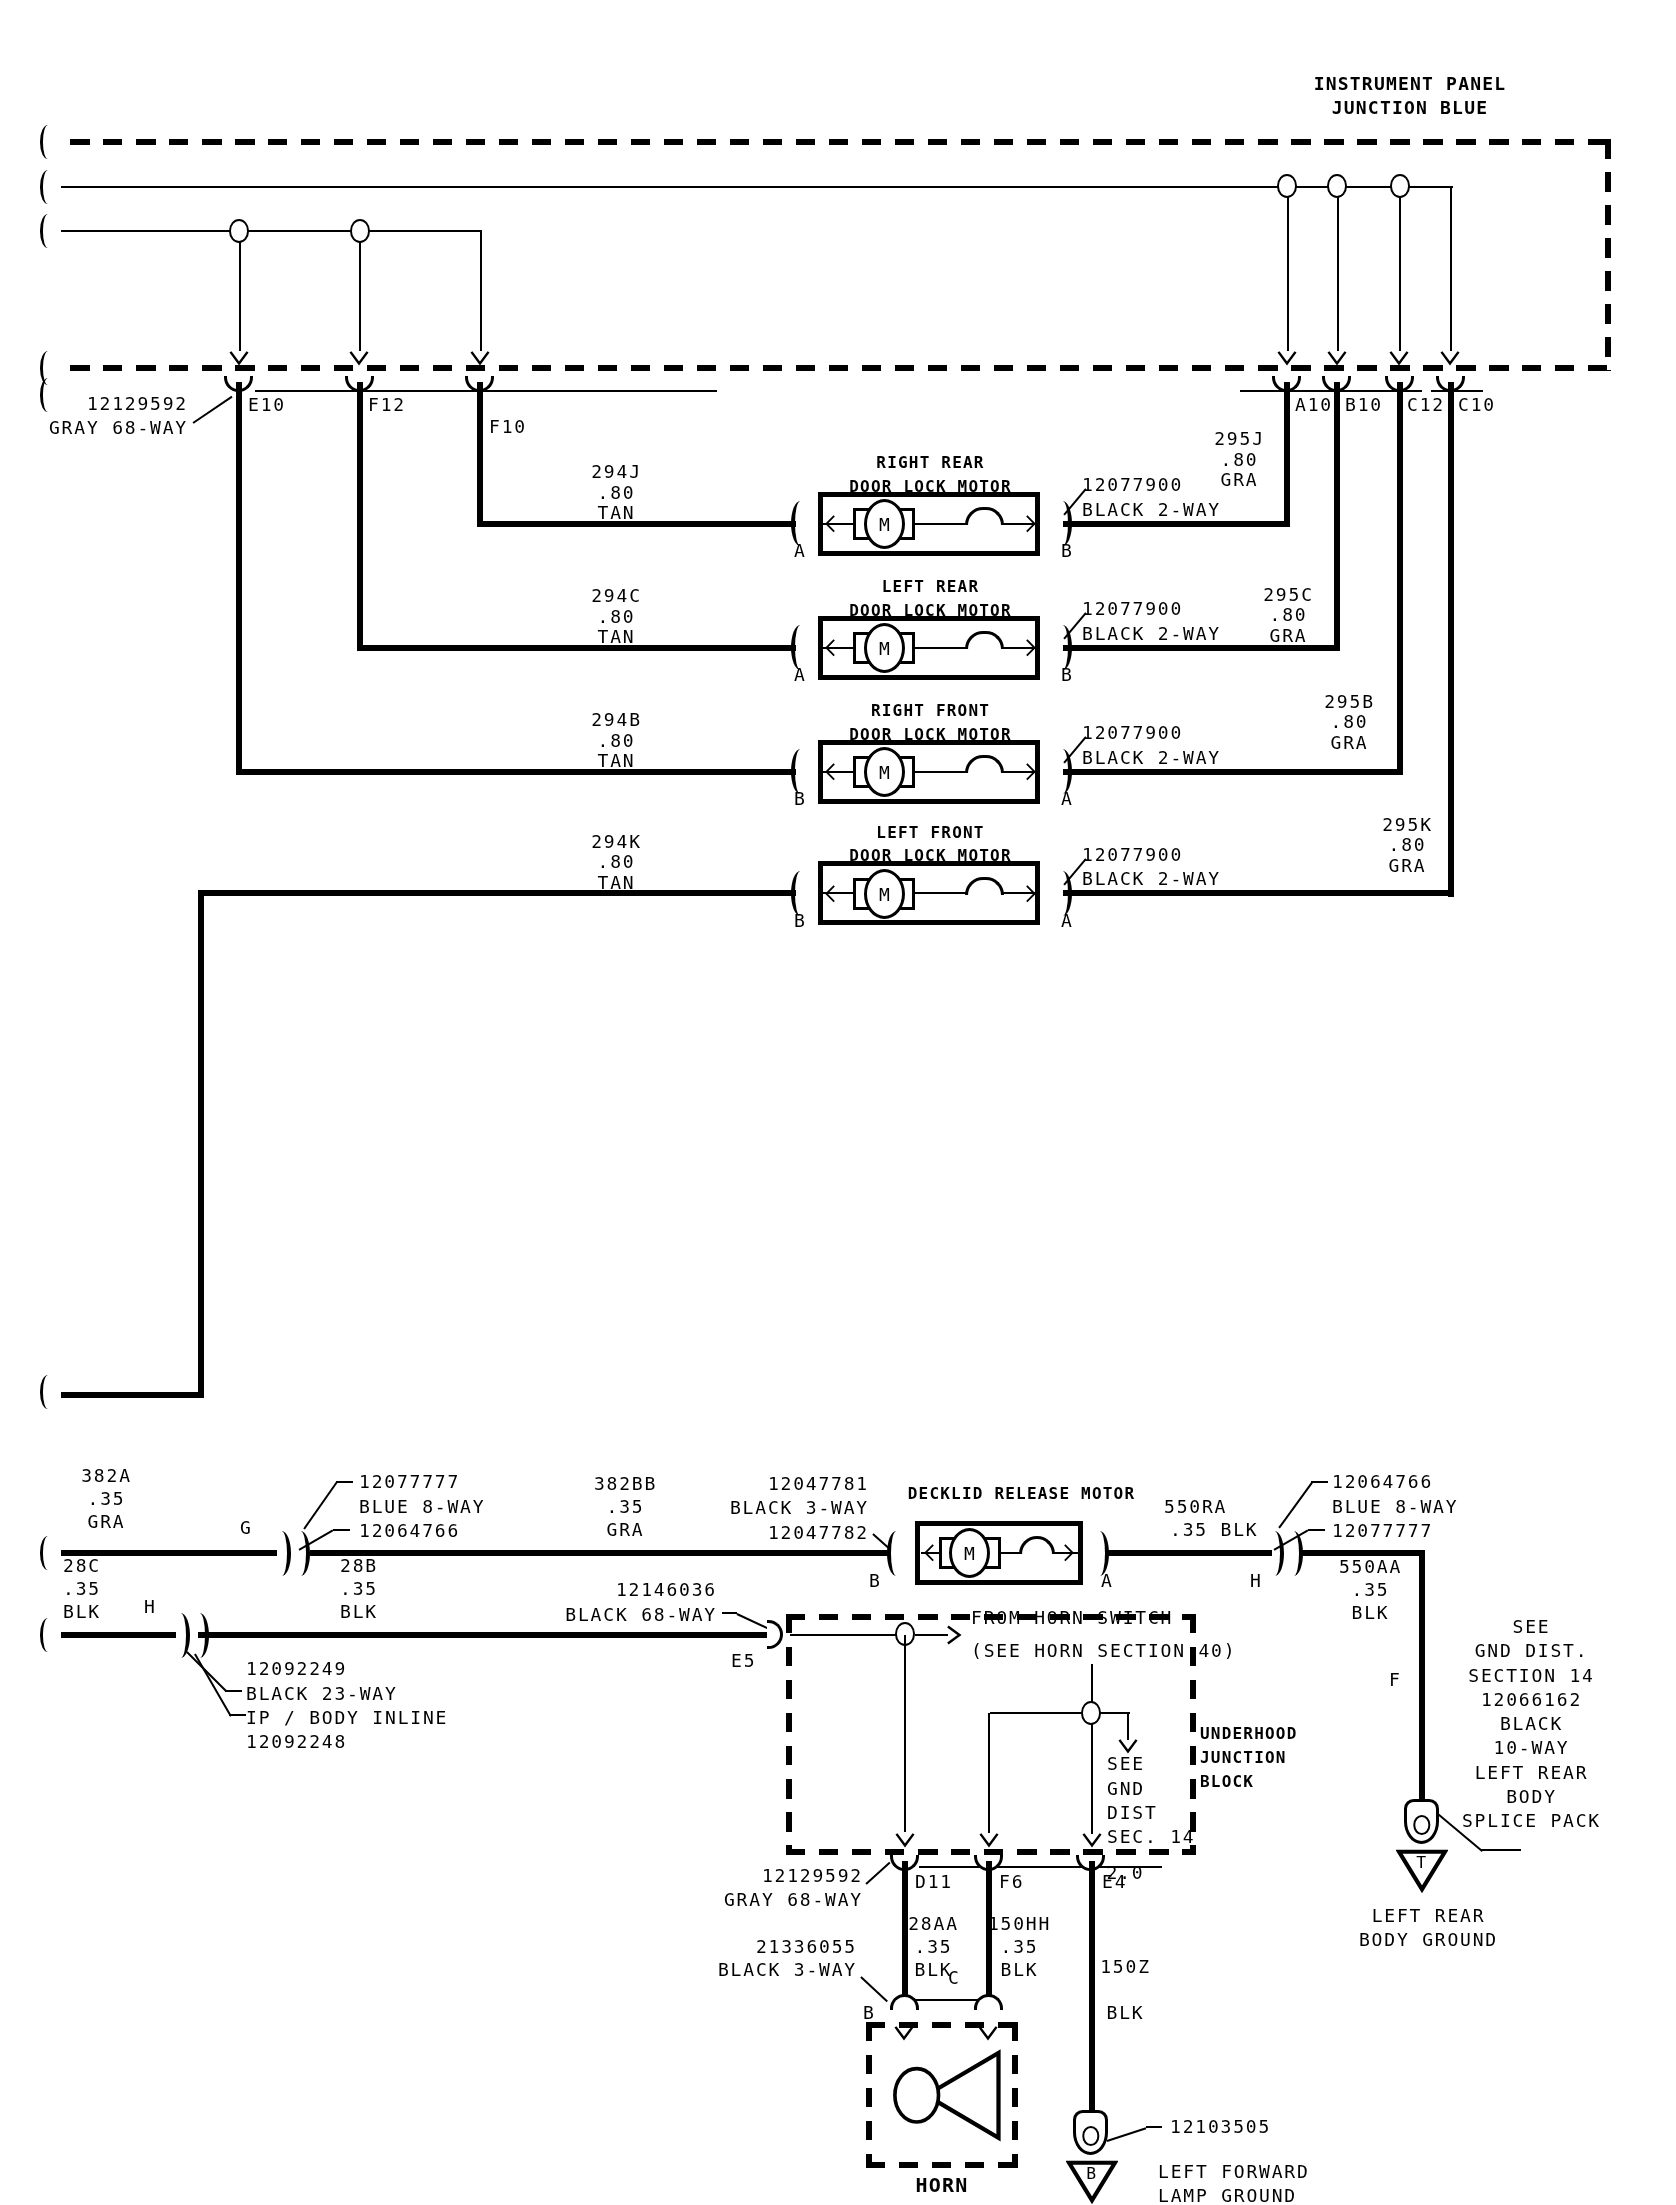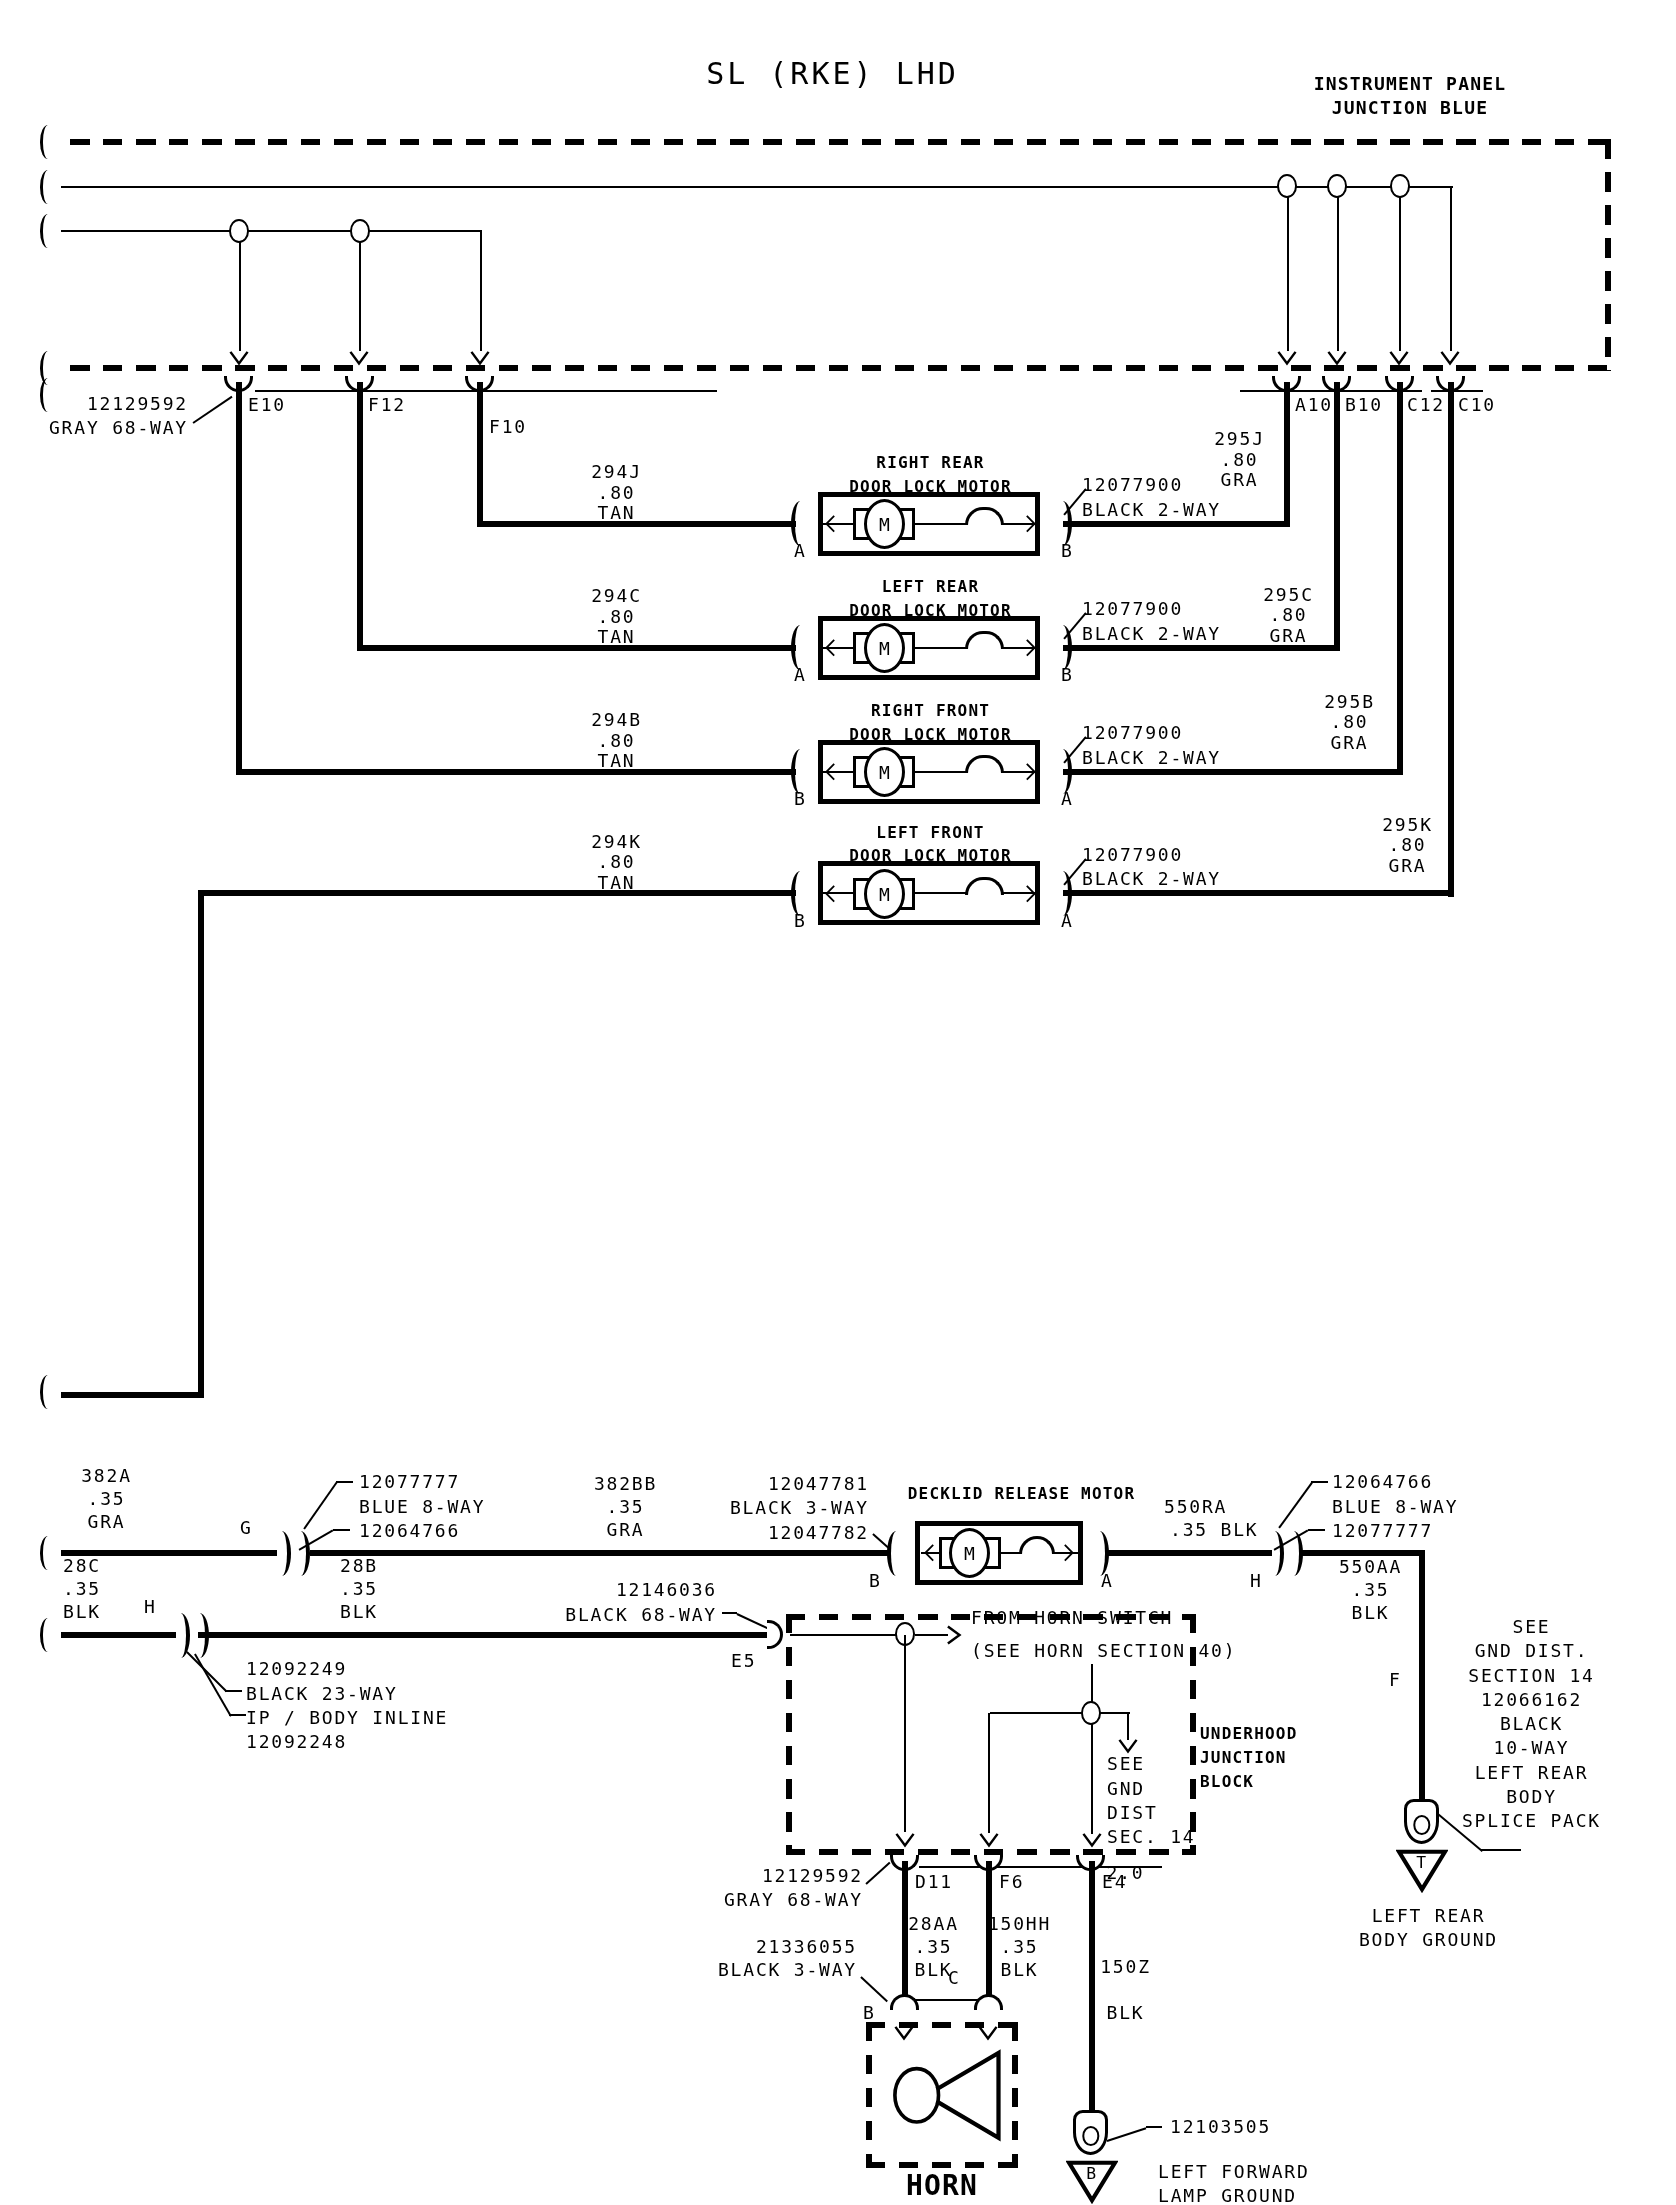--- a/index.html
+++ b/index.html
@@ -29,21 +29,20 @@
   .bump{position:absolute;box-sizing:border-box;border:3px solid #000;border-bottom:none;border-radius:20.7px 20.7px 0 0;background:#fff}
   .ring{position:absolute;width:29px;height:39px;border:3.6px solid #000;border-radius:9.7px 9.7px 50% 50%;background:#fff}
   .ring::after{content:"";position:absolute;left:50%;top:58%;transform:translate(-50%,-50%);width:13.4px;height:16px;border:2.4px solid #000;border-radius:50%}
   .arr{position:absolute}
 </style>
 </head>
 <body>
 
 <div id="canvas">
 
-  <div class="t title ce" style="left:389px;top:64px;width:887px">SL (RKE) LHD</div>
   <div class="t b ce" style="left:1264px;top:74px;width:292px;font-size:18px">INSTRUMENT PANEL</div>
   <div class="t b ce" style="left:1264px;top:98px;width:292px;font-size:18px">JUNCTION BLUE</div>
 
   <div class="dh" style="left:70px;top:139px;width:1541px"></div>
   <div class="dv" style="left:1605px;top:139px;height:232px"></div>
   <div class="dh" style="left:70px;top:365px;width:1541px"></div>
   <div class="arc" style="left:40px;top:125px"></div>
   <div class="arc" style="left:40px;top:170px"></div>
   <div class="arc" style="left:40px;top:214px"></div>
   <div class="arc" style="left:40px;top:351px"></div>
@@ -419,21 +418,21 @@
   <svg class="arr" width="22" height="16" style="left:893px;top:2025px" viewBox="0 0 36 26">
       <path d="M4 3 L18 22 L32 3" fill="none" stroke="#000" stroke-width="4"></path>
     </svg>
   <svg class="arr" width="22" height="16" style="left:977px;top:2025px" viewBox="0 0 36 26">
       <path d="M4 3 L18 22 L32 3" fill="none" stroke="#000" stroke-width="4"></path>
     </svg>
   <svg class="arr" width="128" height="103" style="left:883px;top:2042px" viewBox="0 0 210 170">
       <ellipse cx="55" cy="88" rx="36" ry="44" fill="none" stroke="#000" stroke-width="6"></ellipse>
       <path d="M88 78 L190 18 L190 158 L88 98" fill="none" stroke="#000" stroke-width="7"></path>
     </svg>
-  <div class="t b ce" style="left:866px;top:2176px;width:152px;font-size:28px">HORN</div>
+  <div class="t b ce" style="left:866px;top:2176px;width:152px;font-size:20px">HORN</div>
 
   <div class="ring" style="left:1073px;top:2110px"></div>
   <div class="lh" style="left:1146px;top:2126px;width:16px"></div>
   <div class="ld" style="left:1107px;top:2140px;width:41px;transform:rotate(-18deg)"></div>
   <div class="t" style="left:1170px;top:2117px">12103505</div>
   <svg class="arr" width="52" height="45" style="left:1066px;top:2159px" viewBox="0 0 86 74">
       <path d="M5 6 L81 6 L43 68 Z" fill="#fff" stroke="#000" stroke-width="7"></path>
     </svg>
   <div class="t ce" style="left:1066px;top:2164px;width:52px;font-size:16.4px">B</div>
   <div class="t" style="left:1158px;top:2162px">LEFT FORWARD</div>

